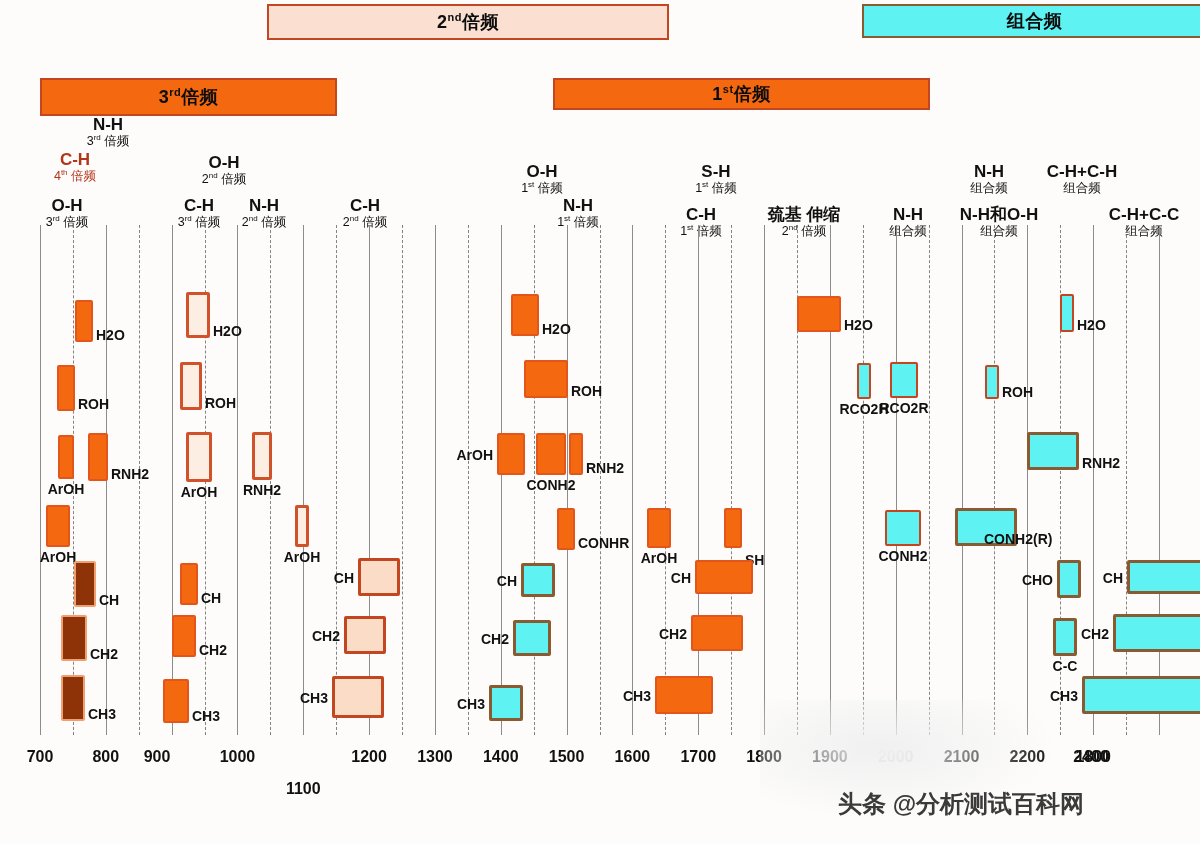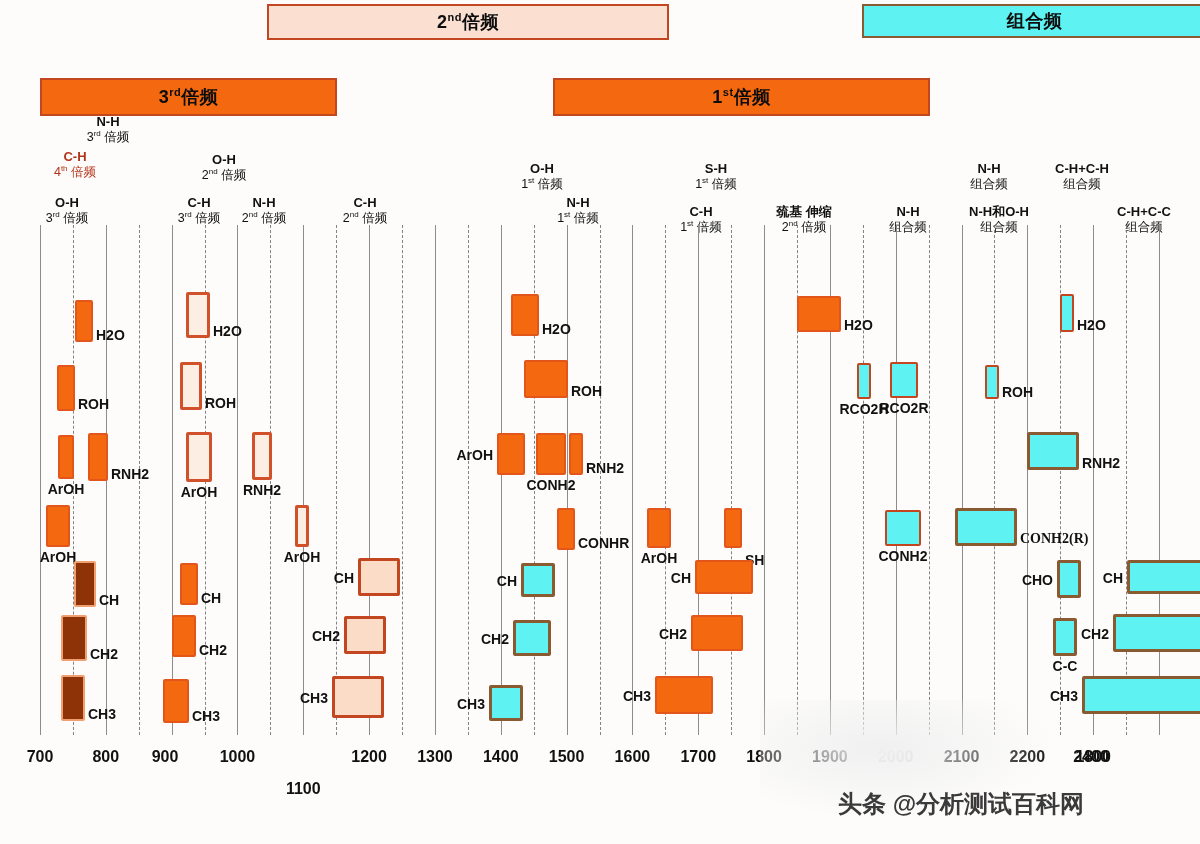--- a/index.html
+++ b/index.html
@@ -54,21 +54,21 @@
     position:absolute;
     font-size:14px;font-weight:bold;color:#111;
     white-space:nowrap;line-height:1;
   }
 
   
   .colnote{
     position:absolute;text-align:center;white-space:nowrap;
     line-height:1.12;color:#111;
   }
-  .colnote .t1{font-size:13px;font-weight:bold;display:block;}
+  .colnote .t1{font-size:17px;font-weight:bold;display:block;}
   .colnote .t2{font-size:12.5px;display:block;font-weight:normal;}
   .colnote .t2 sup{font-size:8px;vertical-align:super;}
   .colnote.red .t1,.colnote.red .t2{color:#b3341a;}
 
   
   #axis{position:absolute;left:0;top:748px;width:1200px;height:34px;}
   .tick{
     position:absolute;top:0;
     font-size:16px;font-weight:bold;color:#111;
     transform:translateX(-50%);
@@ -99,21 +99,21 @@
 
 <div id="stage">
 
   <div id="bands">
       <div class="band band-orange" style="left: 40px; top: 78px; width: 297px; height: 38px;">
         <span>3<sup>rd</sup>倍频</span>
       </div>
       <div class="band band-peach" style="left: 267px; top: 4px; width: 402px; height: 36px;">
         <span>2<sup>nd</sup>倍频</span>
       </div>
-      <div class="band band-orange" style="left: 553px; top: 78px; width: 377px; height: 38px;">
+      <div class="band band-orange" style="left: 553px; top: 78px; width: 377px; height: 32px;">
         <span>1<sup>st</sup>倍频</span>
       </div>
       <div class="band band-cyan" style="left: 862px; top: 4px; width: 345px; height: 34px;">
         <span>组合频</span>
       </div>
     </div>
 
   <div id="colnotes">
       <div class="colnote" style="left: 108px; top: 115px; transform: translateX(-50%);">
         <span class="t1">N-H</span>
@@ -294,42 +294,42 @@
         <div class="blabel" style="left: 844px; top: 93px;">H2O</div>
         <div class="bar cyanthin" style="left: 857px; top: 138px; width: 14px; height: 36px;"></div>
         <div class="blabel" style="left: 864px; transform: translateX(-50%); top: 177px;">RCO2H</div>
         <div class="bar cyanthin" style="left: 890px; top: 137px; width: 28px; height: 36px;"></div>
         <div class="blabel" style="left: 904px; transform: translateX(-50%); top: 176px;">RCO2R</div>
         <div class="bar cyanthin" style="left: 885px; top: 285px; width: 36px; height: 36px;"></div>
         <div class="blabel" style="left: 903px; transform: translateX(-50%); top: 324px;">CONH2</div>
         <div class="bar cyanthin" style="left: 985px; top: 140px; width: 14px; height: 34px;"></div>
         <div class="blabel" style="left: 1002px; top: 160px;">ROH</div>
         <div class="bar cyan" style="left: 955px; top: 283px; width: 62px; height: 38px;"></div>
-        <div class="blabel" style="left: 1020px; top: 307px; font-family: Liberation Serif, serif;">CONH2(R)</div>
+        <div class="blabel" style="left: 984px; top: 307px;">CONH2(R)</div>
         <div class="bar cyanthin" style="left: 1060px; top: 69px; width: 14px; height: 38px;"></div>
         <div class="blabel" style="left: 1077px; top: 93px;">H2O</div>
         <div class="bar cyan" style="left: 1027px; top: 207px; width: 52px; height: 38px;"></div>
         <div class="blabel" style="left: 1082px; top: 231px;">RNH2</div>
         <div class="bar cyan" style="left: 1057px; top: 335px; width: 24px; height: 38px;"></div>
         <div class="blabel" style="left: 1053px; transform: translateX(-100%); top: 348px;">CHO</div>
         <div class="bar cyan" style="left: 1053px; top: 393px; width: 24px; height: 38px;"></div>
         <div class="blabel" style="left: 1065px; transform: translateX(-50%); top: 434px;">C-C</div>
         <div class="bar cyan" style="left: 1127px; top: 335px; width: 90px; height: 34px;"></div>
         <div class="blabel" style="left: 1123px; transform: translateX(-100%); top: 346px;">CH</div>
         <div class="bar cyan" style="left: 1113px; top: 389px; width: 104px; height: 38px;"></div>
         <div class="blabel" style="left: 1109px; transform: translateX(-100%); top: 402px;">CH2</div>
         <div class="bar cyan" style="left: 1082px; top: 451px; width: 135px; height: 38px;"></div>
         <div class="blabel" style="left: 1078px; transform: translateX(-100%); top: 464px;">CH3</div>
       </div>
   </div>
 
   <div id="axis">
       <div class="tick" style="left: 40px;">700</div>
       <div class="tick" style="left: 105.824px;">800</div>
-      <div class="tick" style="left: 165px;">900</div>
+      <div class="tick" style="left: 157px;">900</div>
       <div class="tick" style="left: 237.471px;">1000</div>
       <div class="tick" style="left: 303.294px; margin-top: 32px;">1100</div>
       <div class="tick" style="left: 369.118px;">1200</div>
       <div class="tick" style="left: 434.941px;">1300</div>
       <div class="tick" style="left: 500.765px;">1400</div>
       <div class="tick" style="left: 566.588px;">1500</div>
       <div class="tick" style="left: 632.412px;">1600</div>
       <div class="tick" style="left: 698.235px;">1700</div>
       <div class="tick" style="left: 764.059px;">1800</div>
       <div class="tick" style="left: 829.882px;">1900</div>

